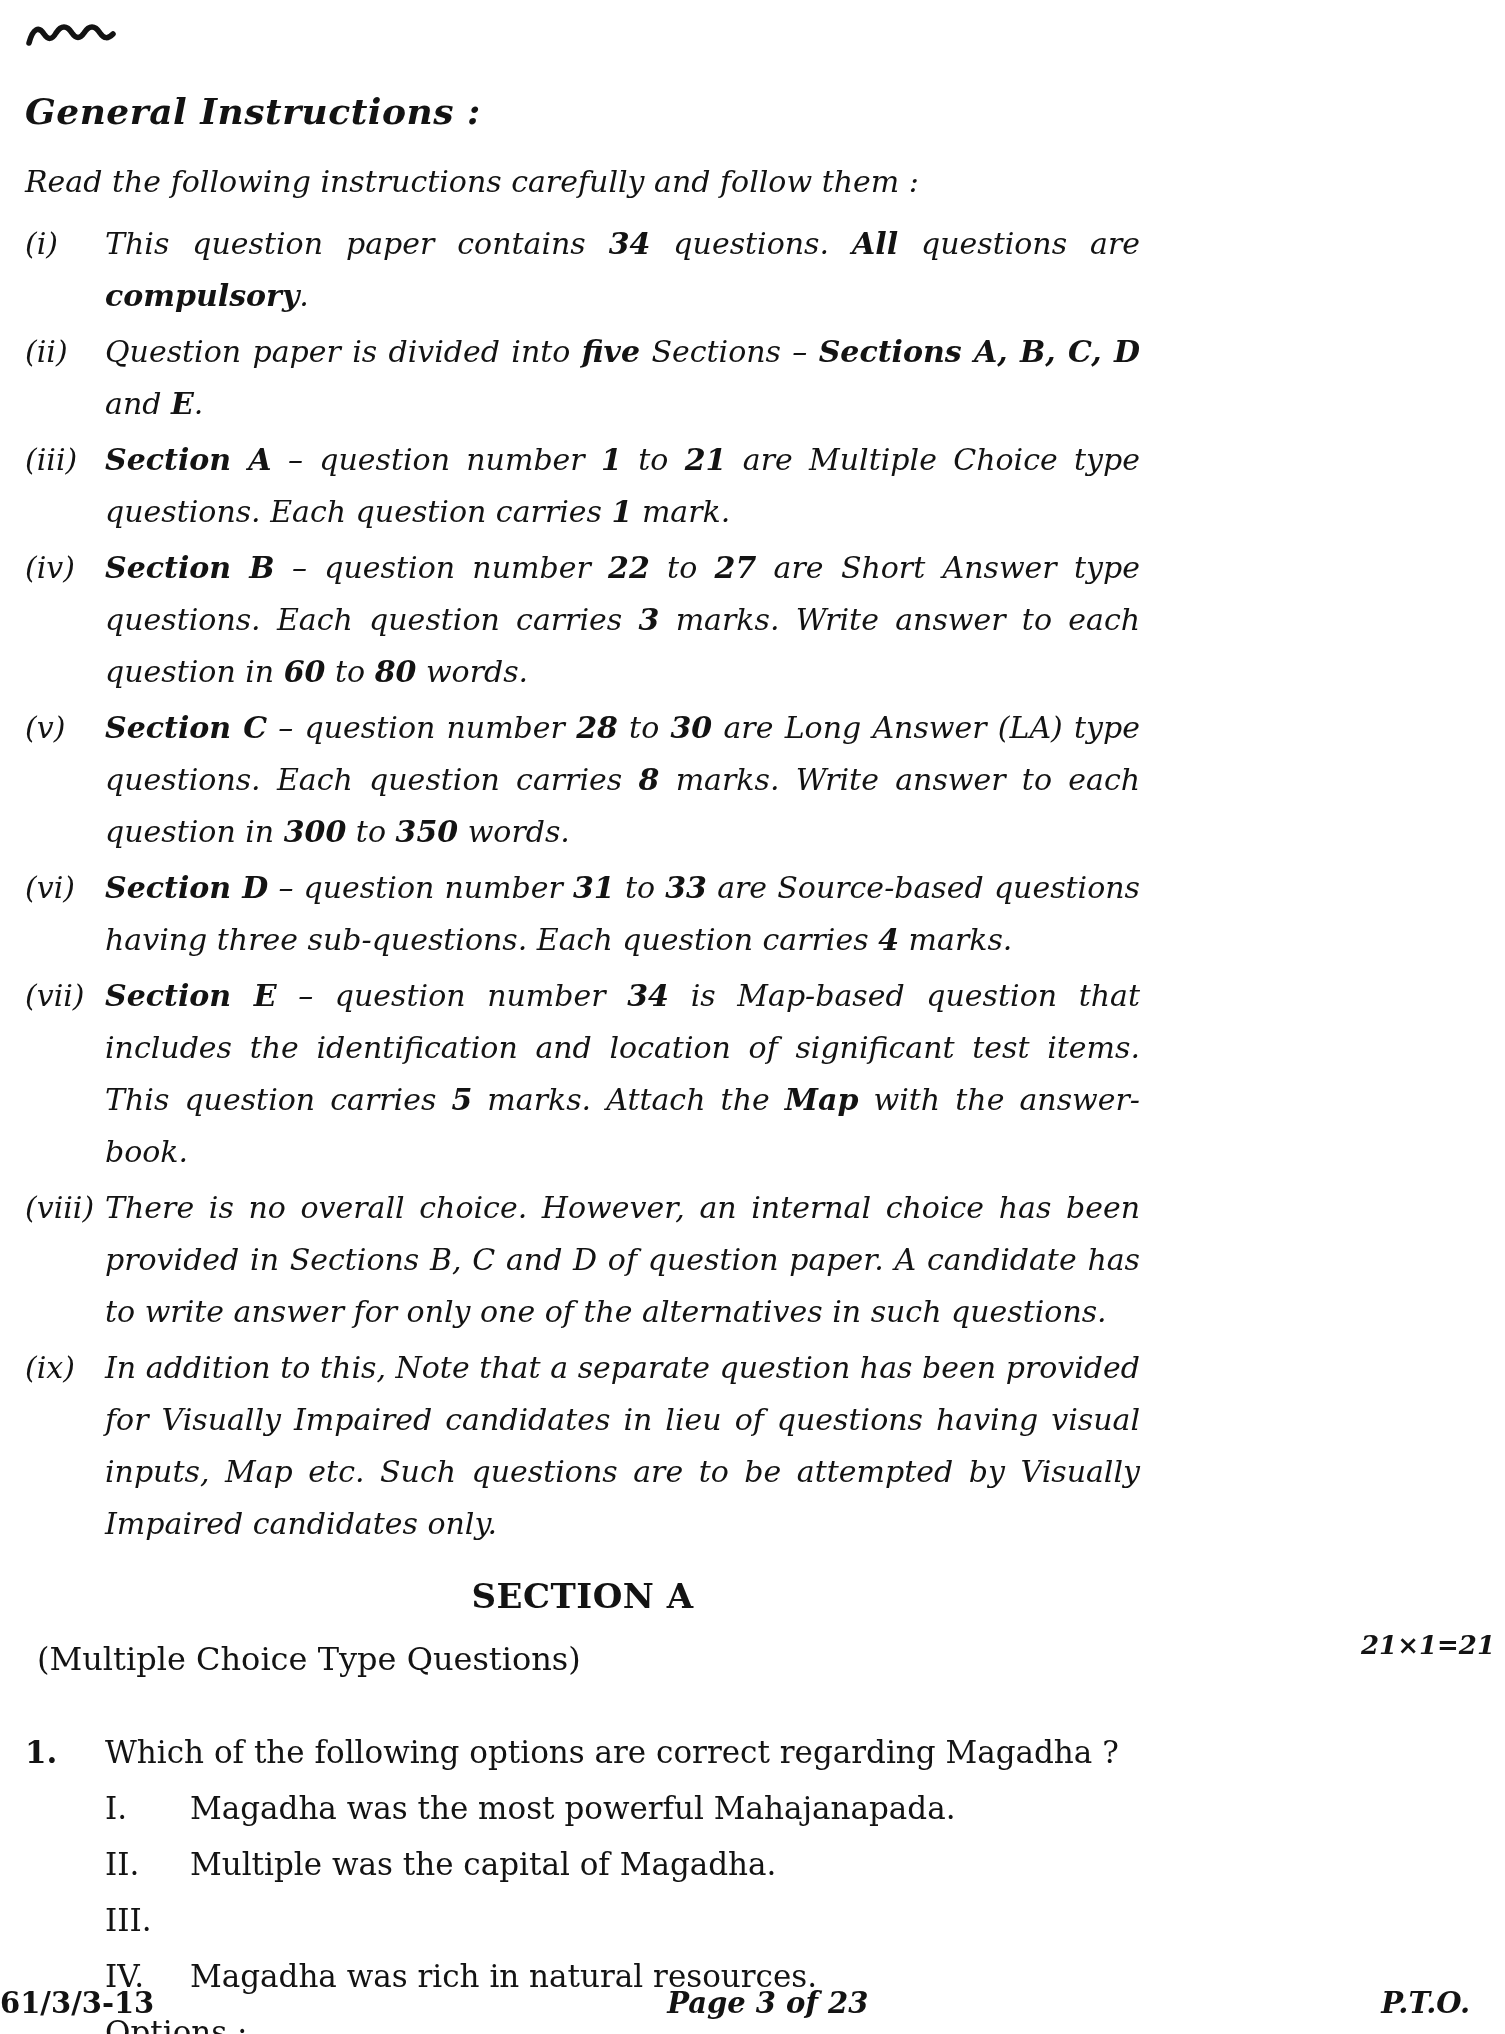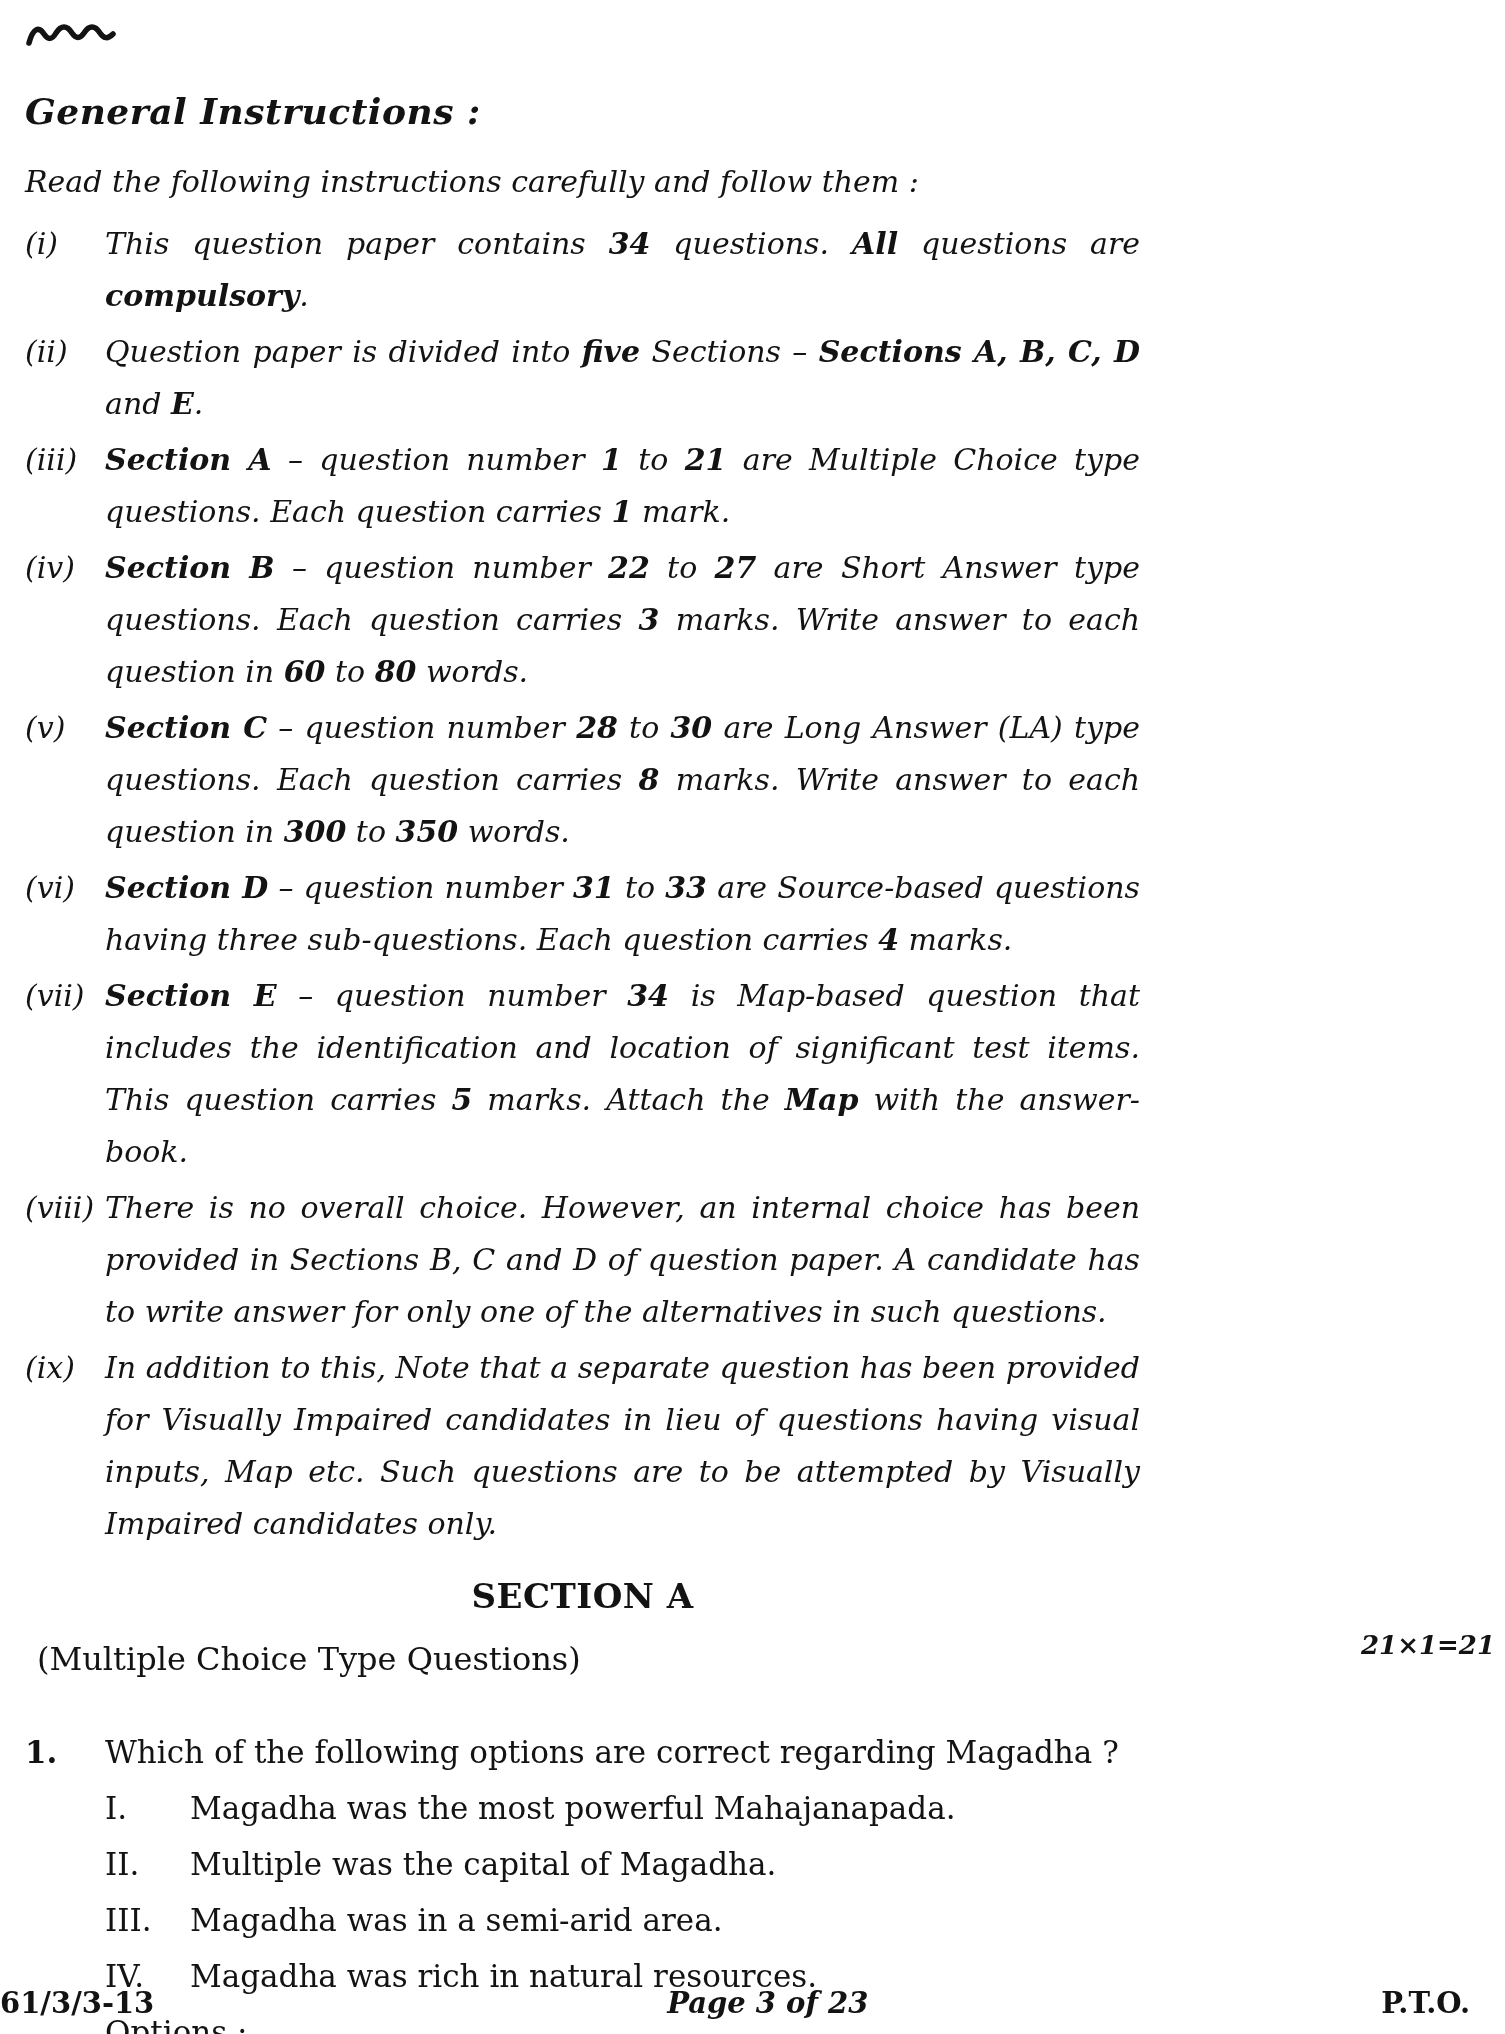--- a/index.html
+++ b/index.html
@@ -34,21 +34,21 @@
   .q-text{flex:1;}
   .q-sub{margin-left:80px;}
   .stmt{display:flex;font-size:31px;line-height:44px;margin-top:12px;}
   .stmt .lab{width:85px;flex:0 0 85px;}
   .opts-label{font-size:31px;line-height:44px;margin-top:12px;}
 
   
   .footer{position:absolute;left:0;right:35px;bottom:14px;display:flex;align-items:baseline;font-size:29px;}
   .f-left{font-weight:bold;flex:0 0 auto;}
   .f-center{flex:1;text-align:center;font-weight:bold;font-style:italic;}
-  .f-right{flex:0 0 auto;font-weight:bold;}
+  .f-right{flex:0 0 auto;font-weight:bold;font-style:italic;}
 </style>
 </head>
 <body>
 
 <div class="page">
 
   <svg class="squiggle" width="100" height="34" viewBox="0 0 100 34" aria-hidden="true">
     <path d="M4 25 C8 10 14 8 19 16 C23 22 27 22 31 15 C36 7 42 7 47 15 C51 21 55 21 59 15 C64 7 70 7 75 15 C79 21 83 21 88 16" fill="none" stroke="#131313" stroke-width="5.5" stroke-linecap="round" stroke-linejoin="round"></path>
   </svg>
 
@@ -113,21 +113,20 @@
           <div class="stmt">
             <div class="lab">I.</div>
             <div class="txt">Magadha was the most powerful Mahajanapada.</div>
           </div>
           <div class="stmt">
             <div class="lab">II.</div>
             <div class="txt">Multiple was the capital of Magadha.</div>
           </div>
           <div class="stmt">
             <div class="lab">III.</div>
-            <div class="txt">Magadha was in a semi-arid area.</div>
           </div>
           <div class="stmt">
             <div class="lab">IV.</div>
             <div class="txt">Magadha was rich in natural resources.</div>
           </div>
         </div>
       <p class="opts-label">Options :</p>
 
     </div>
   </div>

